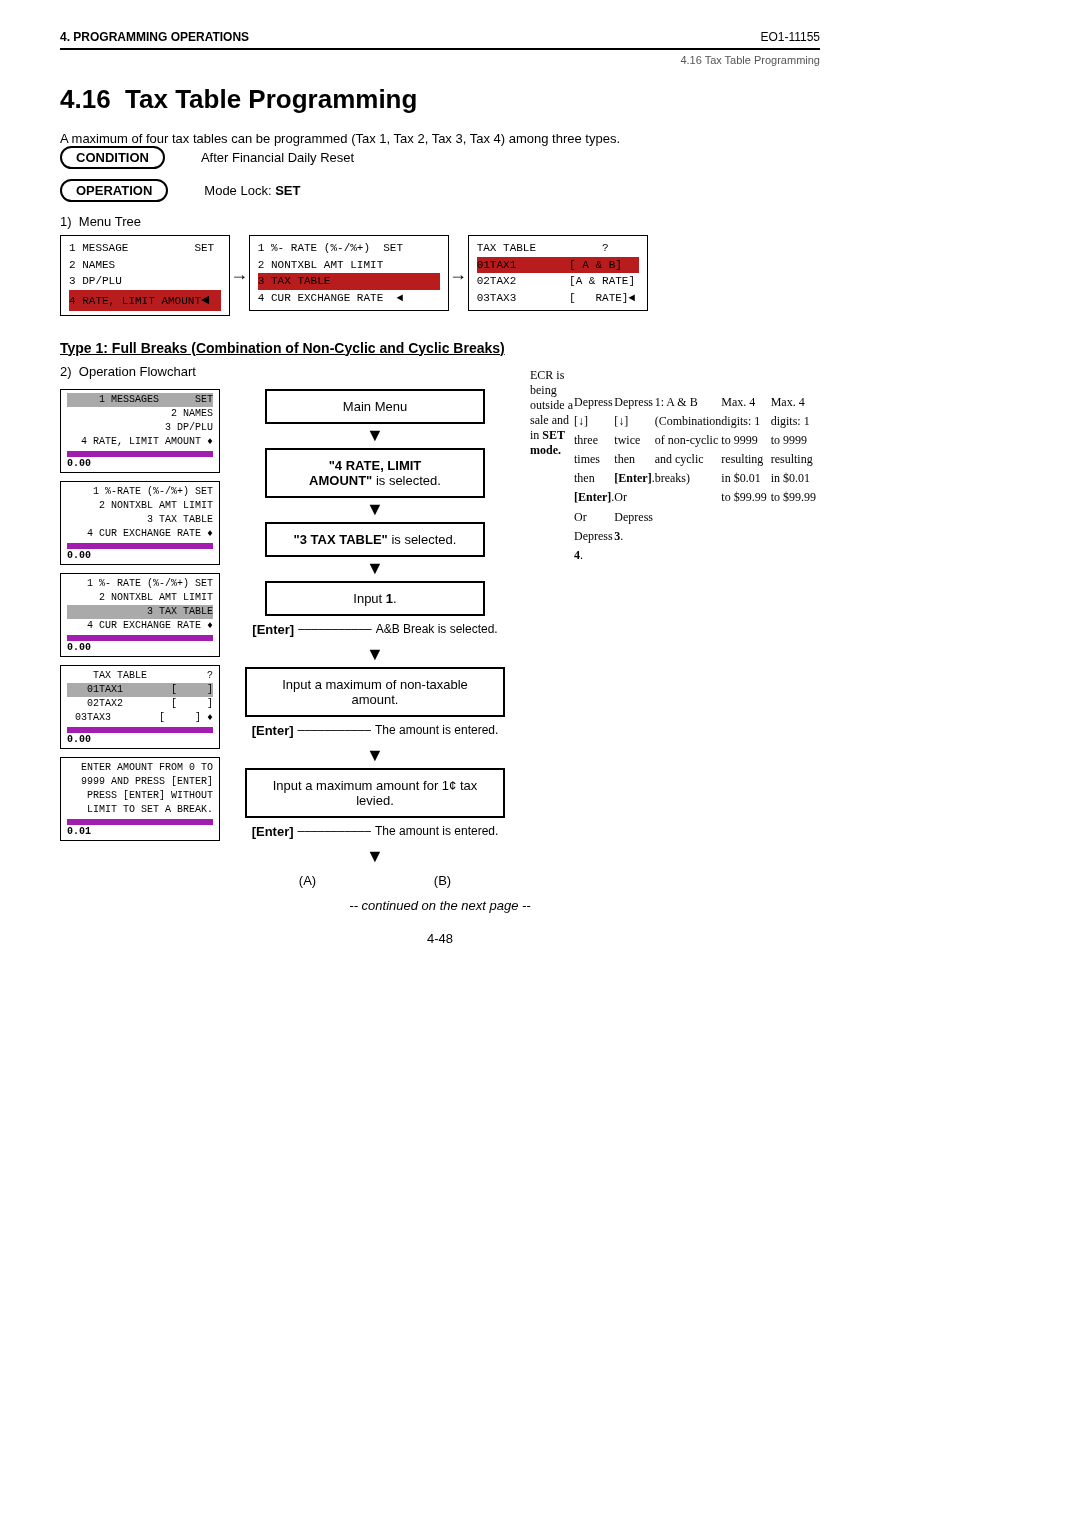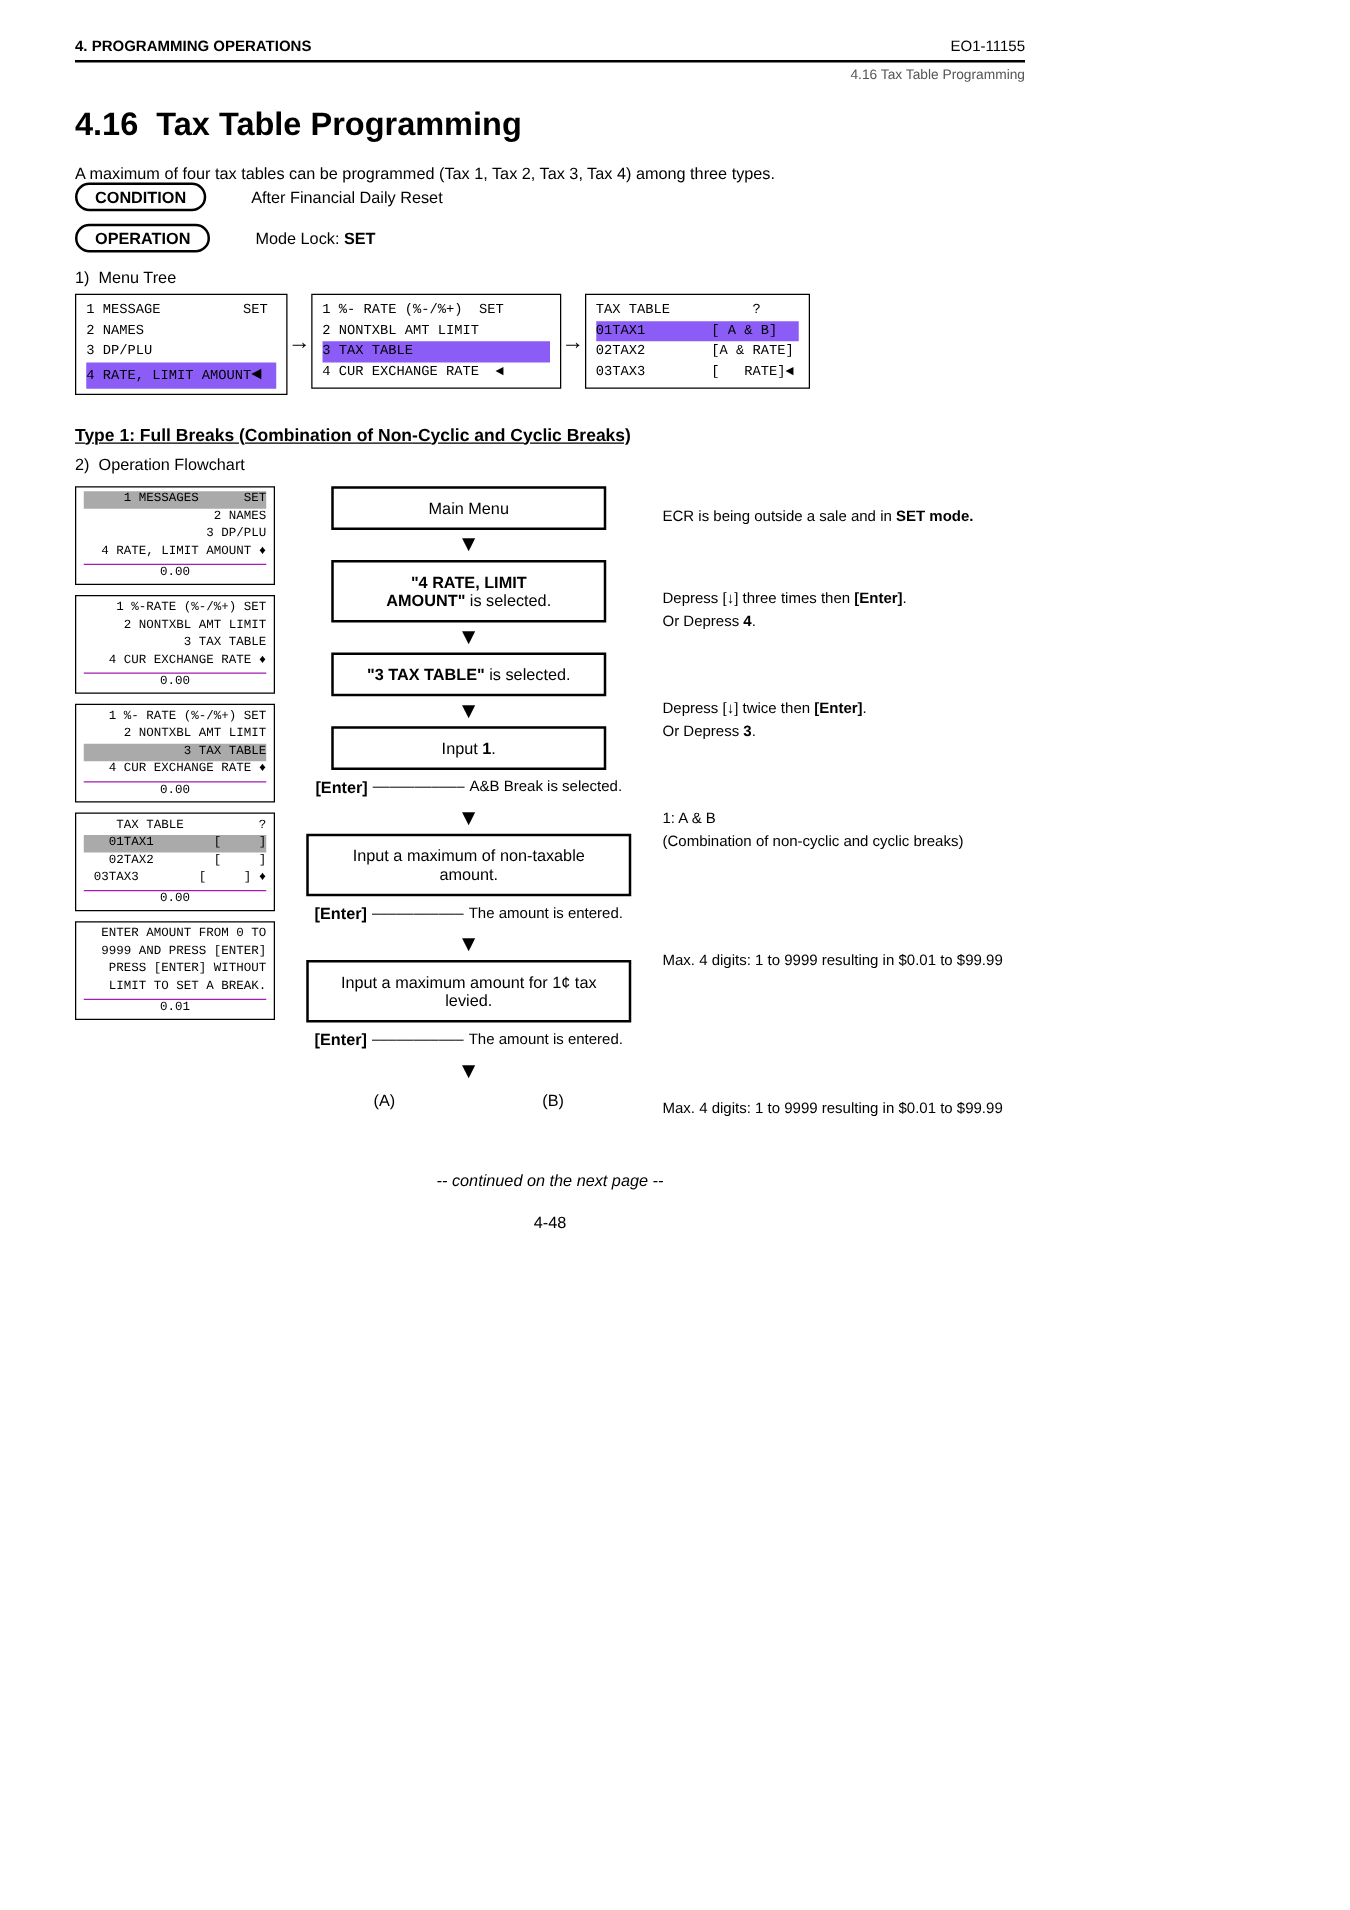--- a/index.html
+++ b/index.html
@@ -85,21 +85,21 @@
       min-width: 200px;
     }
     .menu-box-narrow {
       min-width: 180px;
     }
     .menu-line {
       white-space: pre;
       line-height: 1.5;
     }
     .menu-line-highlight {
-      background: #8b5cf6;
+      background: #b91c1c;
     }
     .arrow-right {
       display: flex;
       align-items: center;
       font-size: 18px;
       margin: 0 4px;
       align-self: center;
     }
     .type-title {
       font-size: 14px;
@@ -129,24 +129,25 @@
     }
     .mini-line {
       white-space: pre;
       line-height: 1.4;
       text-align: right;
     }
     .mini-line-hl {
       background: #aaa;
     }
     .mini-val {
-      text-align: center;
-      border-top: 1px solid #a21caf;
+      text-align: left;
+      border-top: 6px solid #a21caf;
       margin-top: 2px;
       padding-top: 1px;
+      font-weight: bold;
     }
     .flow-box {
       border: 2px solid #000;
       padding: 8px 18px;
       text-align: center;
       font-size: 13px;
       min-width: 220px;
       max-width: 260px;
       background: #fff;
     }
@@ -329,21 +330,21 @@
         <span style="font-size:12px;">The amount is entered.</span>
       </div>
       <div class="flow-arrow">▼</div>
 
       <div style="display:flex; justify-content:space-around; width:100%; margin-top:4px;">
         <span>(A)</span>
         <span>(B)</span>
       </div>
     </div>
 
-    <div style="width:290px; flex-shrink:0; font-size:12px; display:flex; flex-direction:column; padding-top:0; gap:0;">
+    <div style="width:290px; flex-shrink:0; font-size:12px; display:flex; flex-direction:row; padding-top:0; gap:0;font-family:Liberation Serif, serif;">
 
       <div style="height:48px; display:flex; align-items:center;">
         <span>ECR is being outside a sale and in <span style="font-weight:bold;">SET mode.</span></span>
       </div>
 
       <div style="height:28px;"></div>
 
       <div style="height:60px; display:flex; align-items:flex-start; padding-top:4px; line-height:1.6;">
         <div>
           <div>Depress [↓] three times then <span style="font-weight:bold;">[Enter]</span>.</div>

